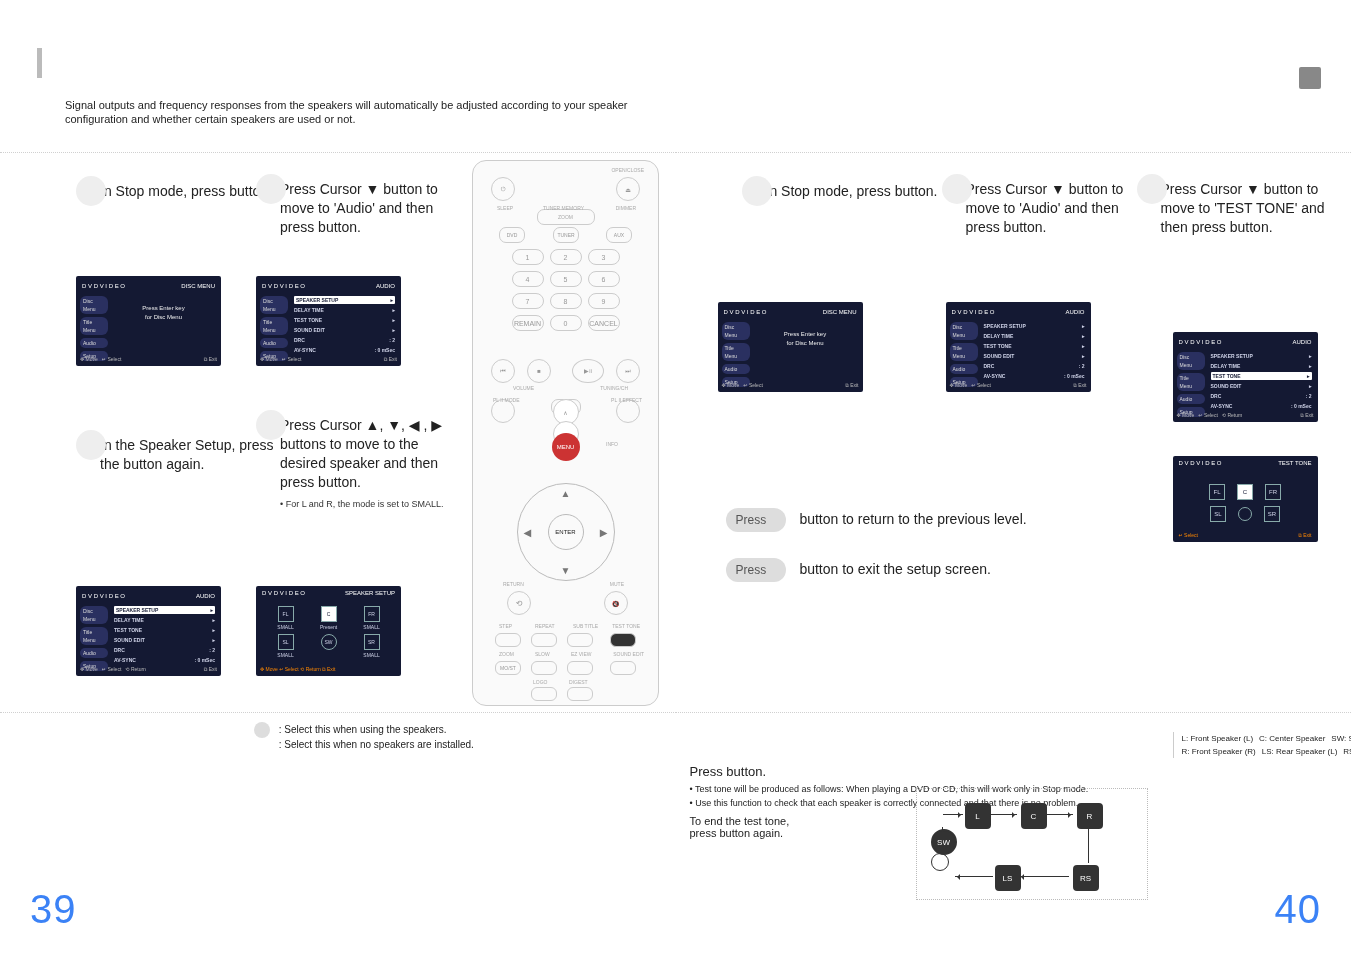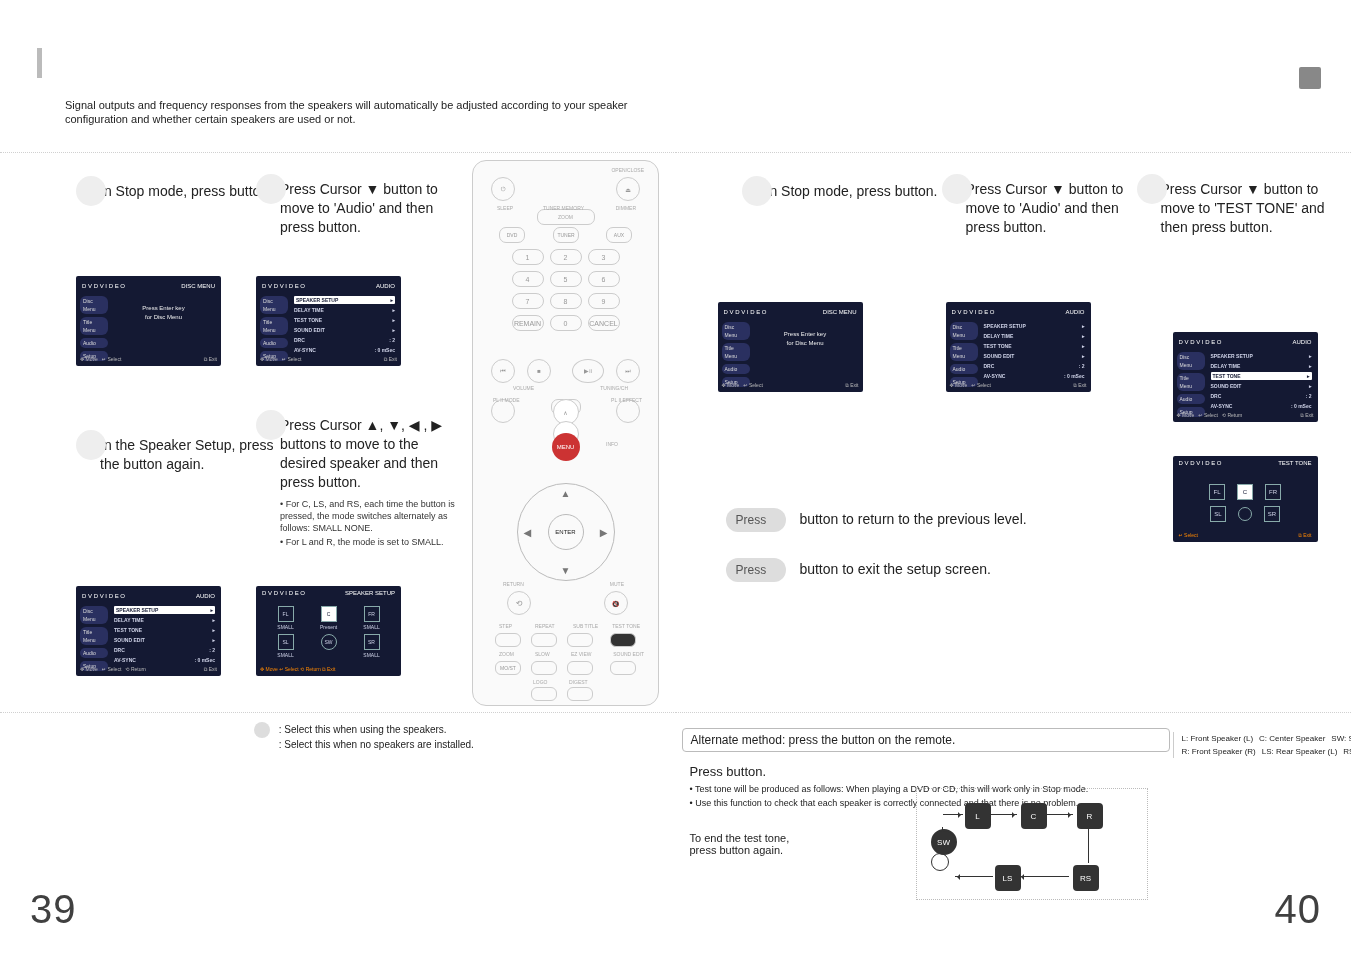--- a/index.html
+++ b/index.html
@@ -54,21 +54,21 @@
     position: absolute;
     left: 0; right: 0;
     top: 700px;
     border-top: 1px dotted #d0d0d0;
   }
 
   .pagenum {
     position: absolute;
     bottom: 34px;
     font-size: 40px;
-    color: #404040;
+    color: #3b82f6;
     font-weight: 300;
     letter-spacing: 1px;
   }
   .left .pagenum { left: 30px; }
   .right .pagenum { right: 30px; text-align: right; }
 
   
   .corner-tab {
     position: absolute;
     top: 55px;
@@ -239,21 +239,21 @@
   .altbody {
     position:absolute;
     left: 14px;
     top: 752px;
     width: 470px;
     font-size: 11px;
   }
   .altbody .h { font-size:13px; margin-bottom:4px; }
   .altbody ul { margin:2px 0 6px 14px; padding:0; }
   .altbody li { font-size:9px; line-height:12px; margin-bottom:2px; }
-  .altbody .end { font-size:11px; margin-top:23px; }
+  .altbody .end { font-size:11px; margin-top:6px; }
 
   
   .spk-legend {
     position:absolute;
     left:497px;
     top:720px;
     width:175px;
     font-size:8px;
     line-height:13px;
     border-left:1px solid #ccc;
@@ -381,21 +381,20 @@
 
   <div class="step" style="left:100px; top:424px;">
     <div class="circle"></div>
     <div class="text">In the Speaker Setup, press the               button again.</div>
   </div>
 
   <div class="step" style="left:280px; top:404px; width:180px;">
     <div class="circle"></div>
     <div class="text">Press Cursor ▲, ▼, ◀ , ▶ buttons to move to the desired speaker and then press               button.</div>
     <ul class="sub bullets">
-      <li>For C, LS, and RS, each time the button is pressed, the mode switches alternately as follows: SMALL      NONE.</li>
       <li>For L and R, the mode is set to SMALL.</li>
     </ul>
   </div>
 
   <div class="menubox center-msg" style="left:76px; top:264px;">
     <div class="hdrrow">
         <span>D V D V I D E O</span>
         <span>DISC MENU</span>
       </div>
     <div class="side">
@@ -749,23 +748,20 @@
 
   <div class="longstep" style="top:546px;">
     <span class="circle">Press</span>
     <span>button to exit the setup screen.</span>
   </div>
   <div class="longstep" style="top:496px;">
     <span class="circle">Press</span>
     <span>button to return to the previous level.</span>
   </div>
 
-  <div class="altbox">
-    <span>Alternate method: press the                     button on the remote.</span>
-  </div>
   <div class="altbody">
     <div class="h">Press                     button.</div>
     <ul class="bullets">
       <li>Test tone will be produced as follows: When playing a DVD or CD, this will work only in Stop mode.</li>
       <li>Use this function to check that each speaker is correctly connected and that there is no problem.</li>
     </ul>
     <div class="end">
       <span>To end the test tone,</span><br>
       <span>press                     button again.</span>
     </div>

